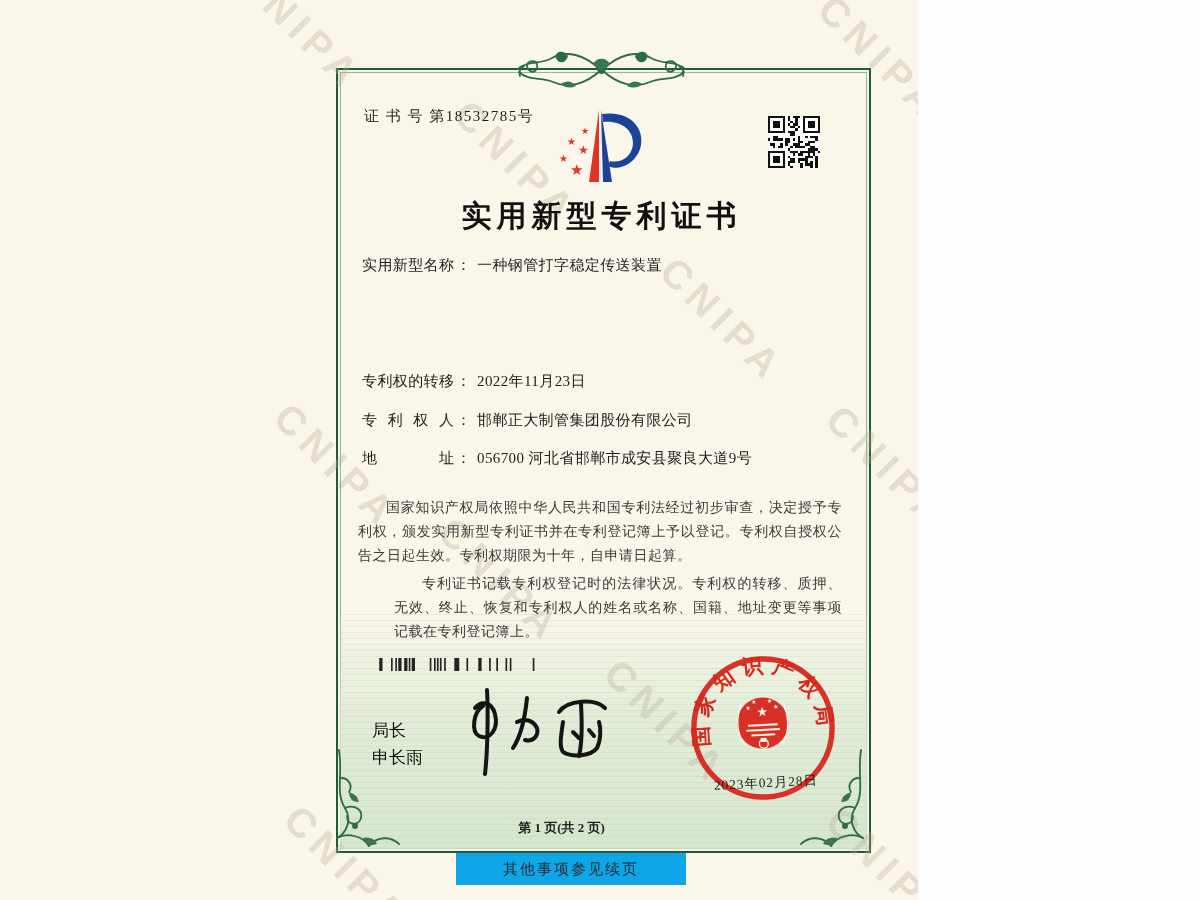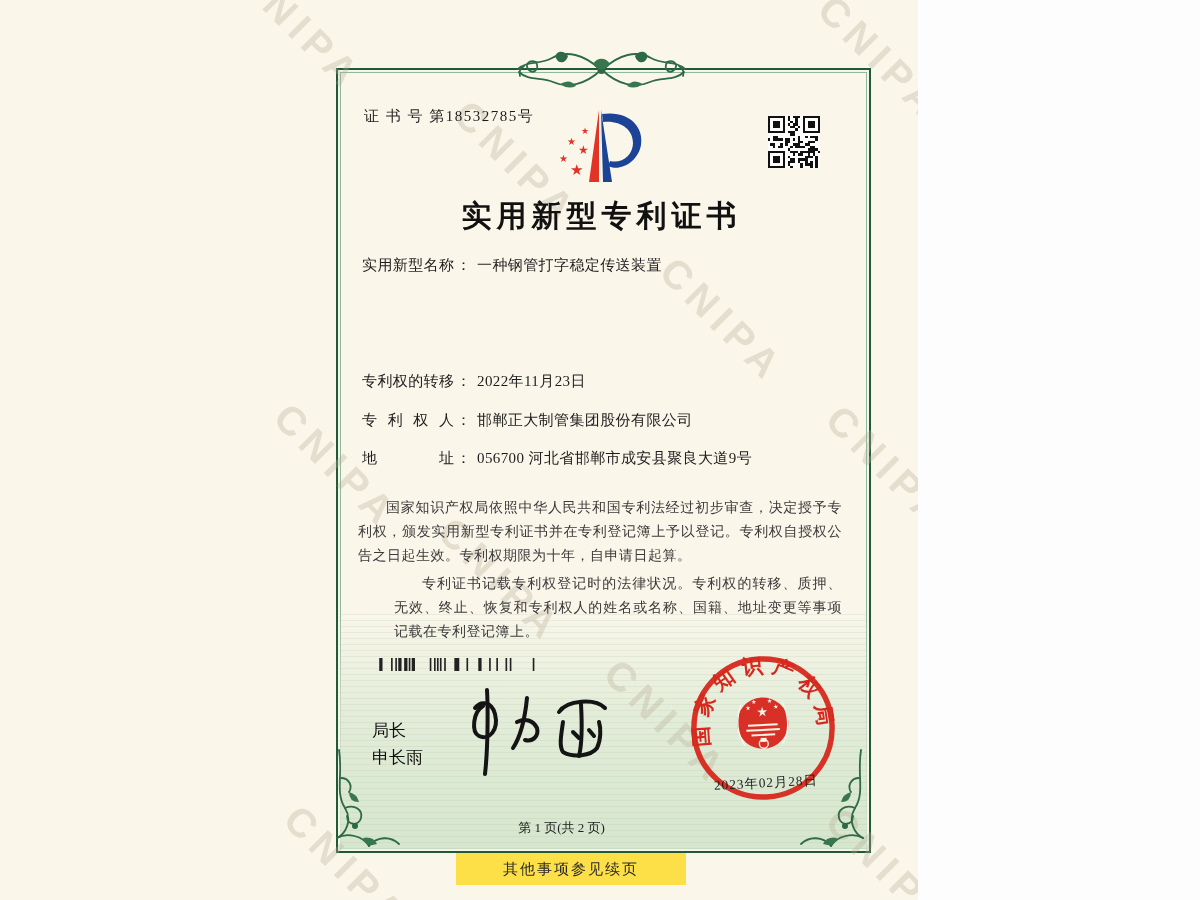--- a/index.html
+++ b/index.html
@@ -27,22 +27,22 @@
   .fval{letter-spacing:.4px;}
   .fpair2{position:absolute;left:235px;top:0;}
   .body-text{left:358px;top:496px;width:484px;font-size:14px;line-height:24px;text-align:justify;color:#3a3a3a;letter-spacing:.5px;}
   .body-text p{margin:0;text-indent:2em;}
   .body-text p + p{margin-top:4px;margin-left:36px;}
   .barcode{left:373px;top:657px;width:164px;height:13px;}
   .director-title{left:372px;top:719px;font-family:"Liberation Sans","DejaVu Sans",sans-serif;font-size:17px;color:#111;}
   .director-name{left:372px;top:746px;font-family:"Liberation Sans","DejaVu Sans",sans-serif;font-size:17px;color:#111;}
   .signature{left:455px;top:678px;}
   .seal{left:689px;top:654px;width:148px;height:148px;transform:rotate(-3deg);}
-  .page-info{left:296px;top:819px;width:531px;text-align:center;font-size:13px;color:#222;}
-  .footer-note{left:456px;top:853px;width:230px;height:32px;line-height:32px;background:#fde047;
+  .page-info{left:296px;top:819px;width:531px;text-align:center;font-size:13px;color:#222;font-weight:bold;}
+  .footer-note{left:456px;top:853px;width:230px;height:32px;line-height:32px;background:#0ea5e9;
                text-align:center;font-size:15px;color:#2a2a2a;letter-spacing:2px;}
   .logo{left:552px;top:104px;}
   .qr{left:768px;top:116px;width:52px;height:52px;}
   .orn-top{left:508px;top:44px;}
   .orn-bl{left:333px;top:748px;}
   .orn-br{left:797px;top:748px;transform:scaleX(-1);}
 </style>
 </head>
 <body>
 

